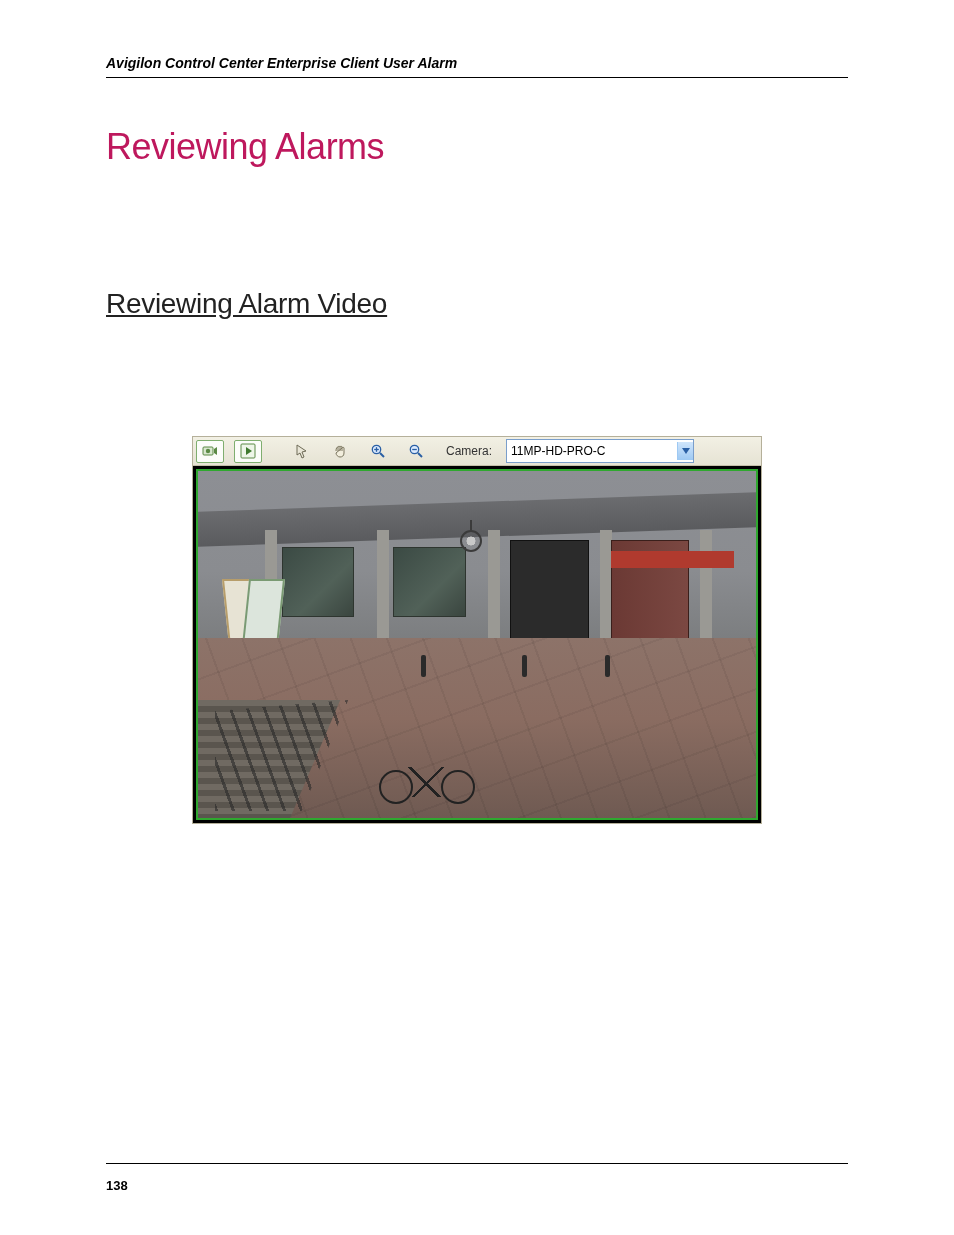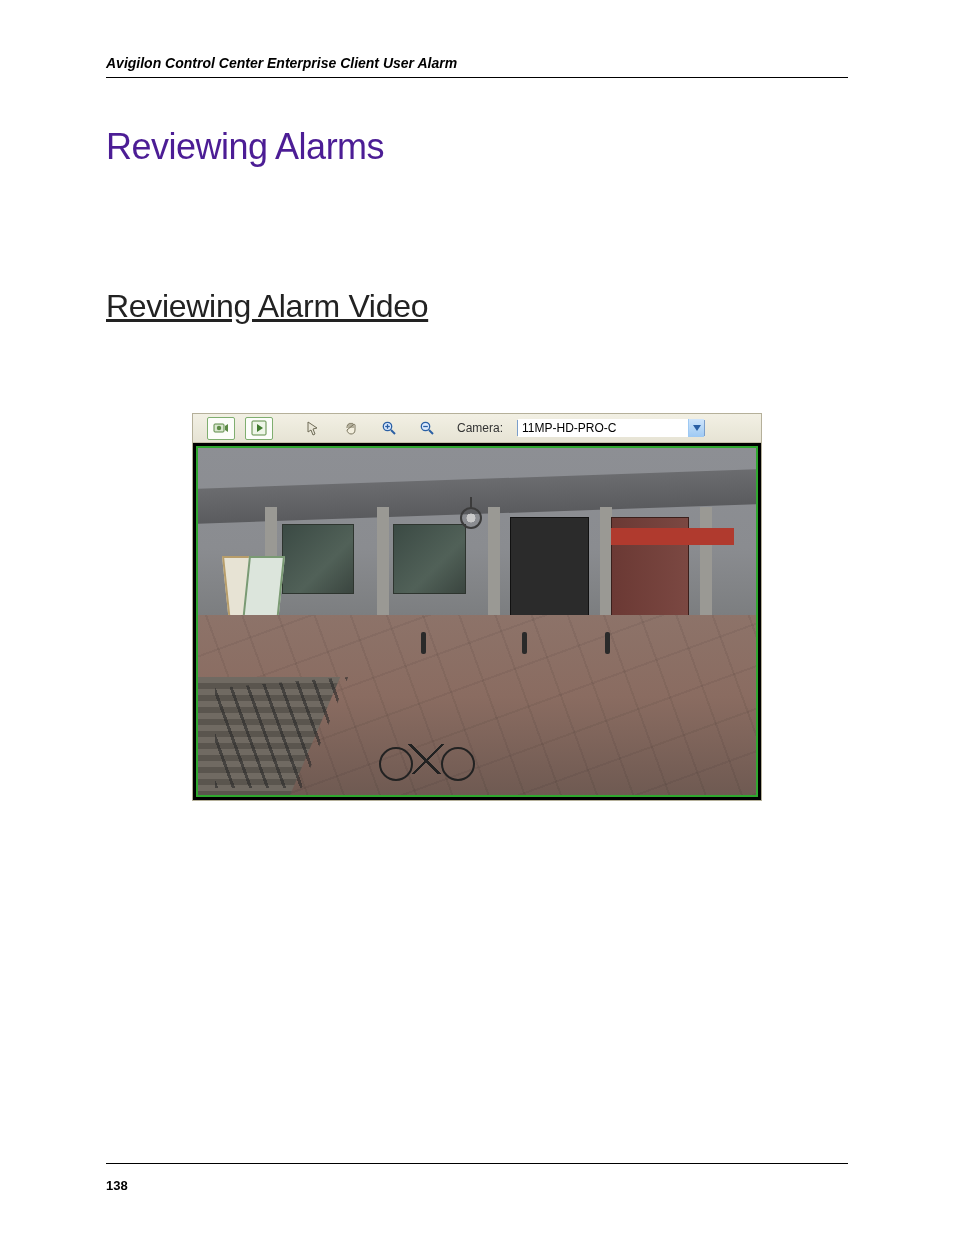--- a/index.html
+++ b/index.html
@@ -19,45 +19,45 @@
       color: #000;
       padding-bottom: 6px;
       border-bottom: 1px solid #000;
       margin-bottom: 48px;
       font-family: 'Segoe UI', Tahoma, sans-serif;
     }
     .h1 {
       font-family: 'Helvetica Neue', Arial, sans-serif;
       font-weight: 300;
       font-size: 36px;
-      color: #4c1d95;
+      color: #be185d;
       letter-spacing: -0.5px;
       margin-bottom: 120px;
     }
     .h2 {
       font-family: 'Helvetica Neue', Arial, sans-serif;
       font-weight: 300;
-      font-size: 32px;
+      font-size: 28px;
       color: #222;
       text-decoration: underline;
       letter-spacing: -0.3px;
-      margin-bottom: 88px;
+      margin-bottom: 116px;
     }
     .figure {
       width: 570px;
       margin: 0 auto;
       border: 1px solid #b5b09a;
     }
     .toolbar {
       height: 29px;
       background: linear-gradient(#f2f0e4, #e6e3d4);
       border-bottom: 1px solid #c5bfaa;
       display: flex;
       align-items: center;
-      padding: 0 14px;
+      padding: 0 3px;
       gap: 10px;
     }
     .tbtn {
       width: 28px;
       height: 23px;
       display: flex;
       align-items: center;
       justify-content: center;
       border-radius: 2px;
       background: transparent;
@@ -72,21 +72,21 @@
       font-size: 12px;
       color: #333;
       margin-left: 6px;
       margin-right: 4px;
     }
     .cam-select {
       display: flex;
       align-items: center;
       border: 1px solid #7a9ecb;
       background: #fff;
-      height: 16px;
+      height: 24px;
     }
     .cam-input {
       border: none;
       height: 18px;
       font-family: Tahoma, Arial, sans-serif;
       font-size: 12px;
       padding: 0 4px;
       width: 170px;
       outline: none;
     }

